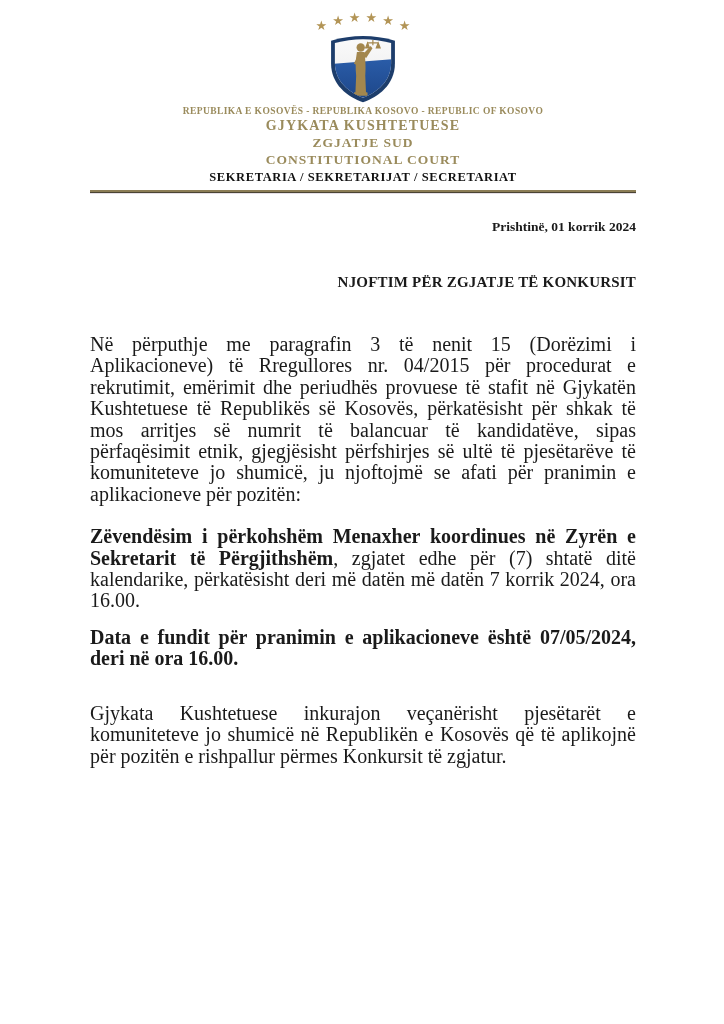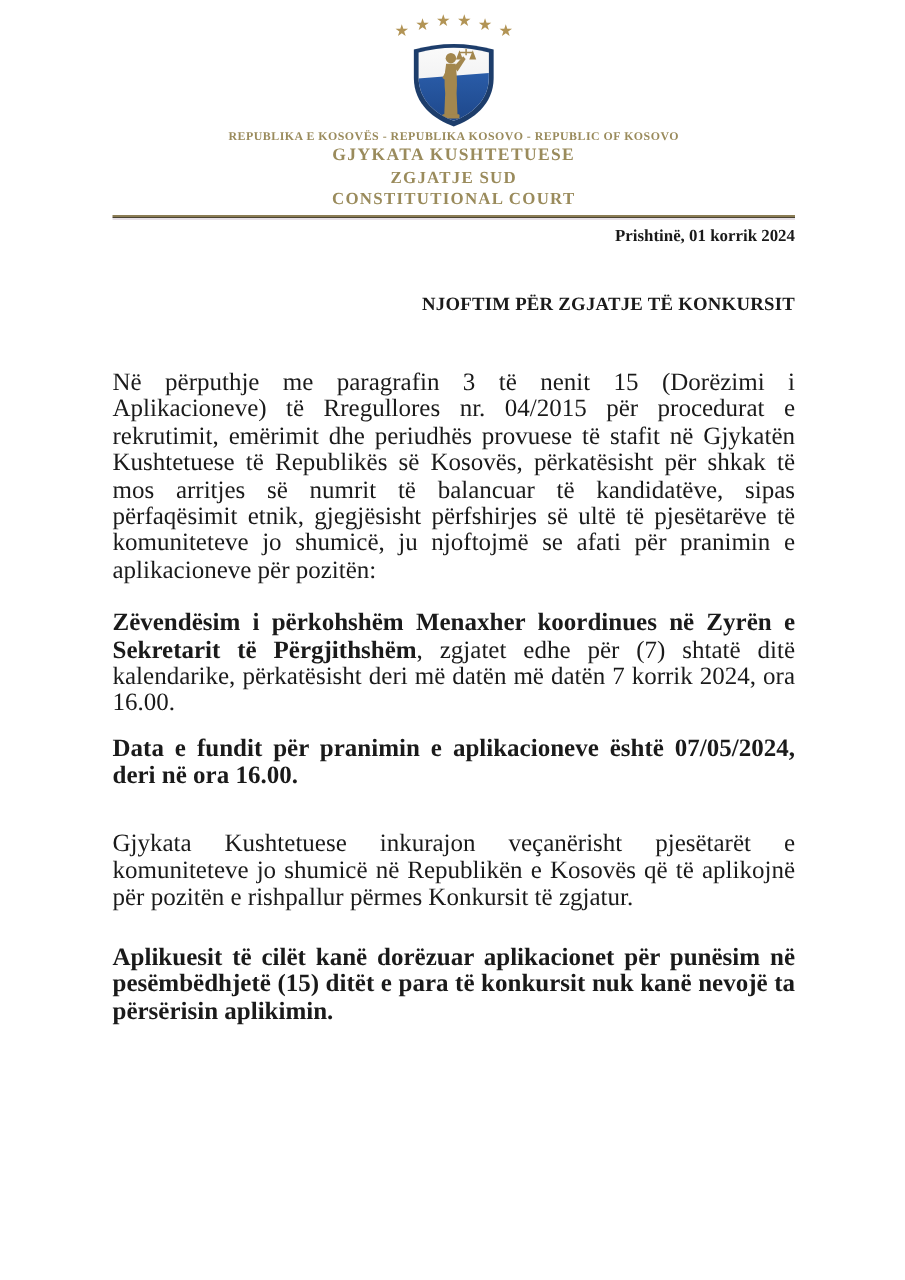--- a/index.html
+++ b/index.html
@@ -68,21 +68,21 @@
     margin-top: 5px;
     height: 4px;
     background: linear-gradient(to bottom,
       var(--divider-olive, #8b7d55) 0%, var(--divider-olive, #8b7d55) 50%,
       #4a4433 50%, #4a4433 68%,
       var(--divider-light, #e6e0e7) 68%, var(--divider-light, #e6e0e7) 100%);
   }
 
   
   .date-line {
-    margin-top: 5px;
+    margin-top: 25px;
     text-align: right;
     font-weight: bold;
     font-size: 13.5px;
   }
   .doc-title {
     margin-top: 39px;
     text-align: right;
     font-weight: bold;
     font-size: 15px;
     letter-spacing: 0.2px;
@@ -155,34 +155,34 @@
             <path d="M70,21 L67.5,27.5 L72.5,27.5 Z"></path>
           </g>
         </g>
       </svg>
     </div>
 
     <div class="hdr-line1">REPUBLIKA E KOSOVËS - REPUBLIKA KOSOVO - REPUBLIC OF KOSOVO</div>
     <div class="hdr-line2">GJYKATA KUSHTETUESE</div>
     <div class="hdr-line3">ZGJATJE SUD</div>
     <div class="hdr-line4">CONSTITUTIONAL COURT</div>
+    <div class="hdr-line5">SEKRETARIA / SEKRETARIJAT / SECRETARIAT</div>
     <div class="hdr-divider"></div>
   </div>
 
   <div class="date-line">Prishtinë, 01 korrik 2024</div>
 
   <div class="doc-title">NJOFTIM PËR ZGJATJE TË KONKURSIT</div>
 
   <div class="body-text">
 
     <p class="para" style="margin:0">Në përputhje me paragrafin 3 të nenit 15 (Dorëzimi i Aplikacioneve)  të Rregullores nr. 04/2015 për procedurat e rekrutimit, emërimit dhe periudhës provuese të stafit në Gjykatën Kushtetuese të Republikës së Kosovës,  përkatësisht për shkak të mos arritjes së numrit të balancuar të kandidatëve, sipas përfaqësimit etnik, gjegjësisht përfshirjes së ultë të pjesëtarëve të komuniteteve jo shumicë, ju njoftojmë se afati për pranimin e aplikacioneve për pozitën:</p>
 
 
     <p class="para mt-blank" style="margin-bottom:0"><span class="lead-bold">Zëvendësim i përkohshëm Menaxher koordinues në Zyrën e Sekretarit të Përgjithshëm</span><span>, zgjatet edhe për (7) shtatë ditë kalendarike, përkatësisht deri më datën më datën 7 korrik 2024, ora 16.00.</span></p>
 
     <p class="para bold mt-med" style="margin-bottom:0">Data e fundit për pranimin e aplikacioneve është 07/05/2024, deri në ora 16.00.</p>
 
     <p class="para mt-large" style="margin-bottom:0">Gjykata Kushtetuese inkurajon veçanërisht pjesëtarët e komuniteteve jo shumicë në Republikën e Kosovës që të aplikojnë për pozitën e rishpallur përmes Konkursit të zgjatur.</p>
 
-    <p class="para bold mt-xlarge" style="margin-bottom:0">Aplikuesit të cilët kanë dorëzuar aplikacionet për punësim në pesëmbëdhjetë (15) ditët e para të konkursit nuk kanë nevojë ta përsërisin aplikimin.</p>
 
   </div>
 </div>
 
 </body></html>

